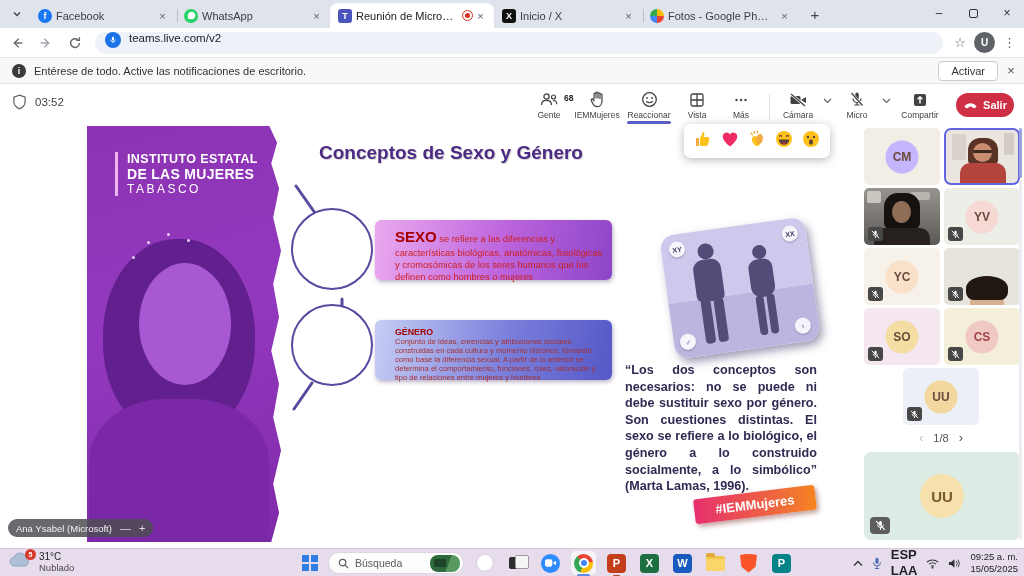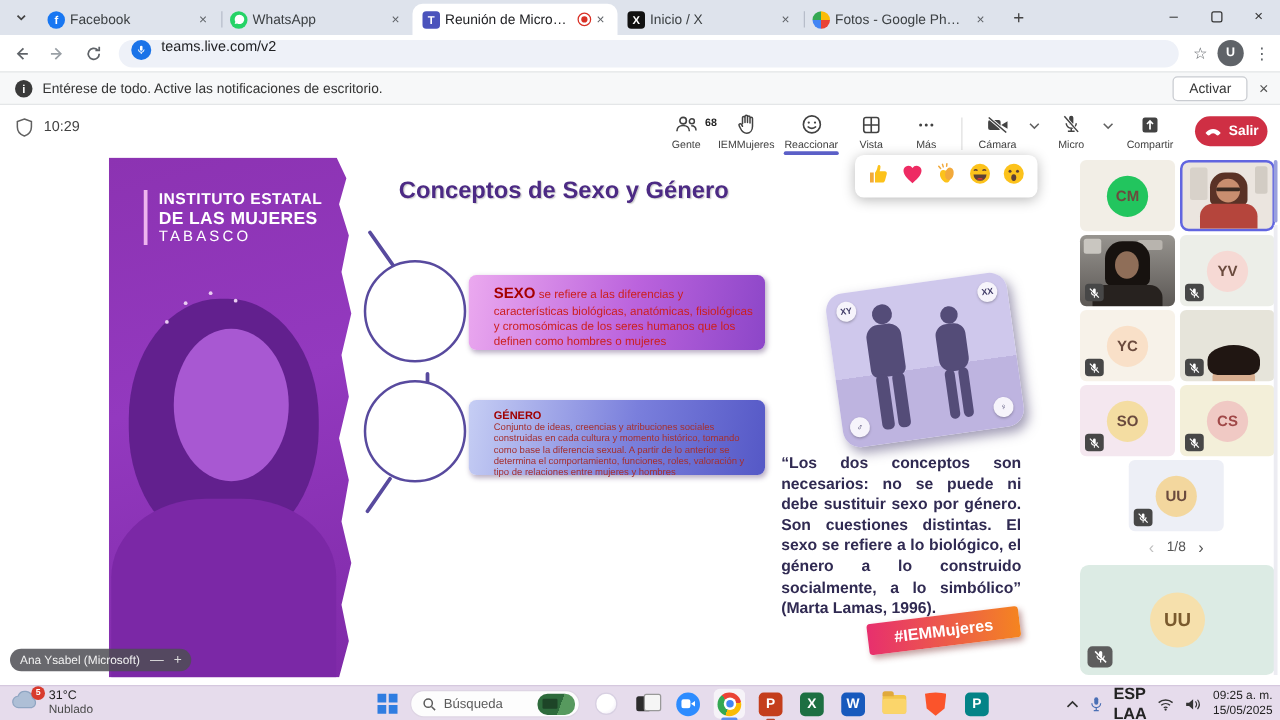--- a/index.html
+++ b/index.html
@@ -78,21 +78,21 @@
   .photo .dot { position:absolute; width:3px; height:3px; background:#eacdf2; border-radius:50%; }
 
   .slidetitle { position:absolute; left:232px; top:16px; font-size:19px; font-weight:bold; color:#4c2a84; text-shadow:1px 1px 1px rgba(0,0,0,.2); }
 
   .circ { position:absolute; width:82px; height:82px; background:#fff; border:2px solid #584a9e; border-radius:50%; z-index:3; }
   .dlines { position:absolute; left:195px; top:45px; z-index:2; }
 
   .defbox { position:absolute; left:288px; width:237px; border-radius:6px; padding:7px 8px 6px 20px; z-index:1; box-shadow:1px 2px 4px rgba(60,30,90,.35); }
   .sexo { top:94px; height:60px; background:linear-gradient(100deg,#eba9ef 0%,#bb63dd 55%,#8c46c8 100%); }
   .sexo p { font-size:9.3px; line-height:1.3; color:#cc2020; }
-  .sexo b { color:#a50000; font-size:12px; }
+  .sexo b { color:#a50000; font-size:15px; }
   .genero { top:194px; height:60px; background:linear-gradient(100deg,#c6cef4 0%,#7a7fdc 55%,#5558c6 100%); }
   .genero b { display:block; font-size:8.8px; color:#a00000; margin-bottom:1px; }
   .genero p { font-size:7.6px; line-height:1.18; color:#a53030; }
 
   .figcard { position:absolute; left:580px; top:100px; width:146px; height:124px; border-radius:14px; transform:rotate(-8deg);
      background:linear-gradient(#cfc8ec 0 55%,#beb4e0 55% 100%); box-shadow:3px 5px 9px rgba(70,60,110,.5); z-index:2; }
   .sil { position:absolute; }
   .sil .head { position:absolute; background:#544c78; border-radius:50%; }
   .sil .torso { position:absolute; background:#544c78; }
   .sil .leg { position:absolute; background:#544c78; border-radius:4px; }
@@ -261,21 +261,21 @@
     <span>Entérese de todo. Active las notificaciones de escritorio.</span>
     <button class="act">Activar</button>
     <span class="nclose">×</span>
   </div>
 
   <div class="meetbar">
     <div class="timer">
       <svg width="15" height="16" viewBox="0 0 16 17">
           <path d="M8 1.2 L14 3.4 V8 c0 4-2.8 6.6-6 7.8 C4.8 14.6 2 12 2 8 V3.4 Z" fill="none" stroke="#616161" stroke-width="1.3"></path>
         </svg>
-      <span>10:29</span>
+      <span>03:52</span>
     </div>
 
     <div class="mgroup">
       <div class="mbtn">
         <span class="ic">
           <svg width="18" height="17" viewBox="0 0 18 17">
               <circle cx="6.5" cy="5.5" r="2.6" fill="none" stroke="#424242" stroke-width="1.3"></circle>
               <path d="M1.5 14 c0-3 2.3-4.6 5-4.6 s5 1.6 5 4.6" fill="none" stroke="#424242" stroke-width="1.3"></path>
               <circle cx="13.5" cy="6" r="2" fill="none" stroke="#424242" stroke-width="1.2"></circle>
               <path d="M13 9.5 c2.2 0 3.8 1.4 3.8 3.8" fill="none" stroke="#424242" stroke-width="1.2"></path>
@@ -484,21 +484,21 @@
     <div class="namepill">
       <span>Ana Ysabel (Microsoft)</span>
       <span class="zb">—</span>
       <span class="zb">+</span>
     </div>
   </div>
 
   <div class="panel">
 
     <div class="tile" style="left:2px;top:4px;background:#f2eee6">
-      <span class="init" style="background:#22c55e">CM</span>
+      <span class="init" style="background:#c4b5fd">CM</span>
     </div>
 
     <div class="tile activesp" style="left:82px;top:4px;background:#ebe5df">
       <div class="pv">
         <div class="win" style="left:6px;top:4px;width:14px;height:26px;background:#d8d2ca;border-radius:2px"></div>
         <div class="win" style="right:4px;top:3px;width:10px;height:22px;background:#d2ccc4;border-radius:2px"></div>
         <div class="hair" style="left:22px;top:8px;width:30px;height:26px;background:#5a3226;border-radius:12px 12px 4px 4px"></div>
         <div class="face" style="left:27px;top:13px;width:19px;height:19px;background:#c98e6f;border-radius:50%"></div>
         <div class="win" style="left:27px;top:20px;width:19px;height:3px;background:#3a2a22;border-radius:1px"></div>
         <div class="torso" style="left:14px;top:33px;width:46px;height:20px;background:#b5453c;border-radius:10px 10px 0 0"></div>

